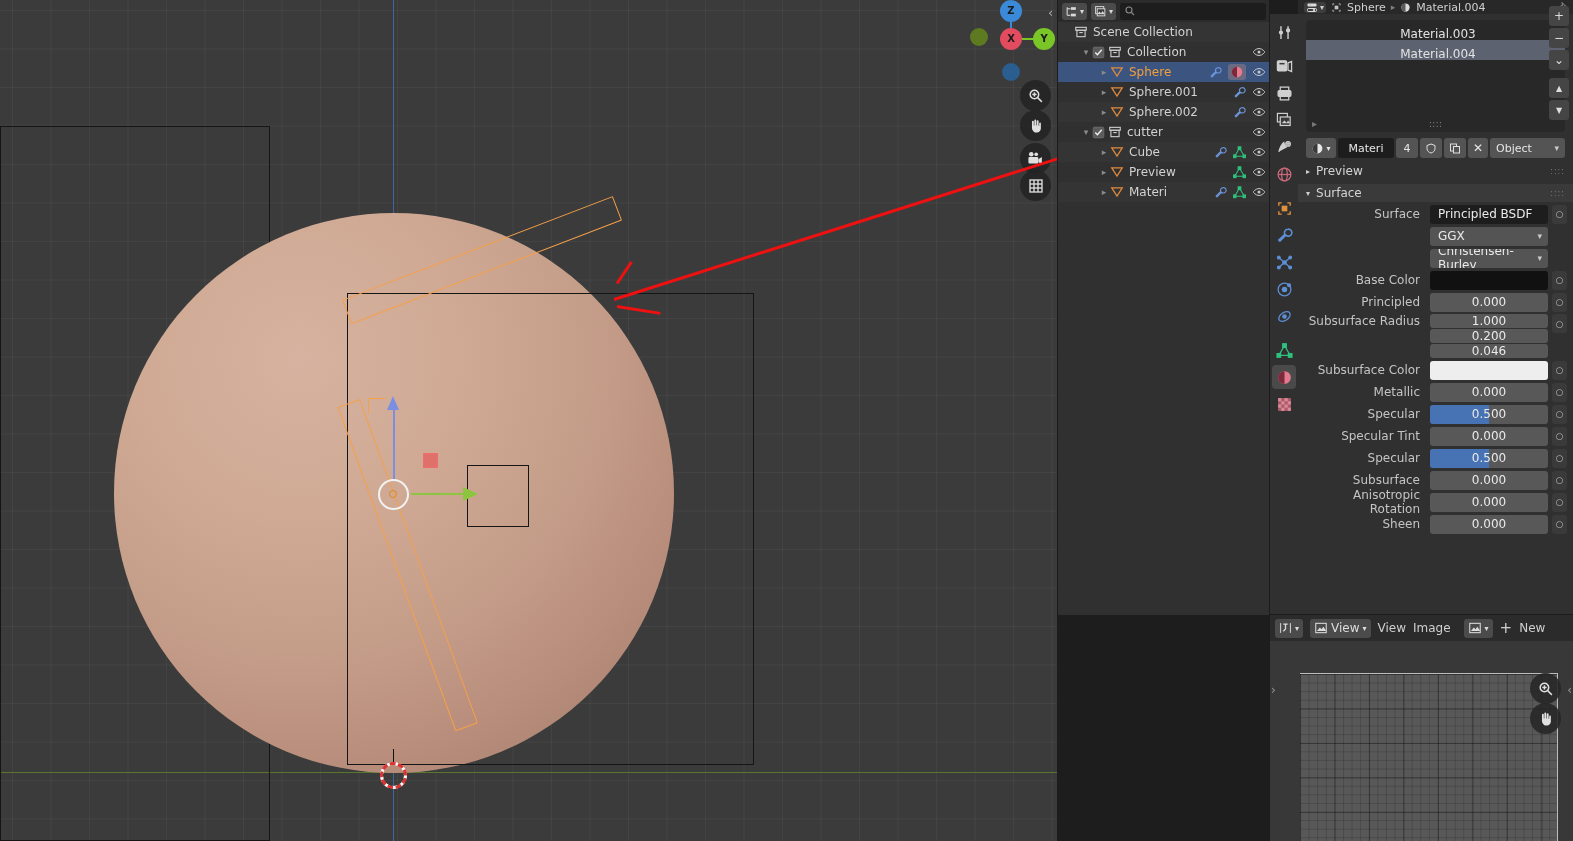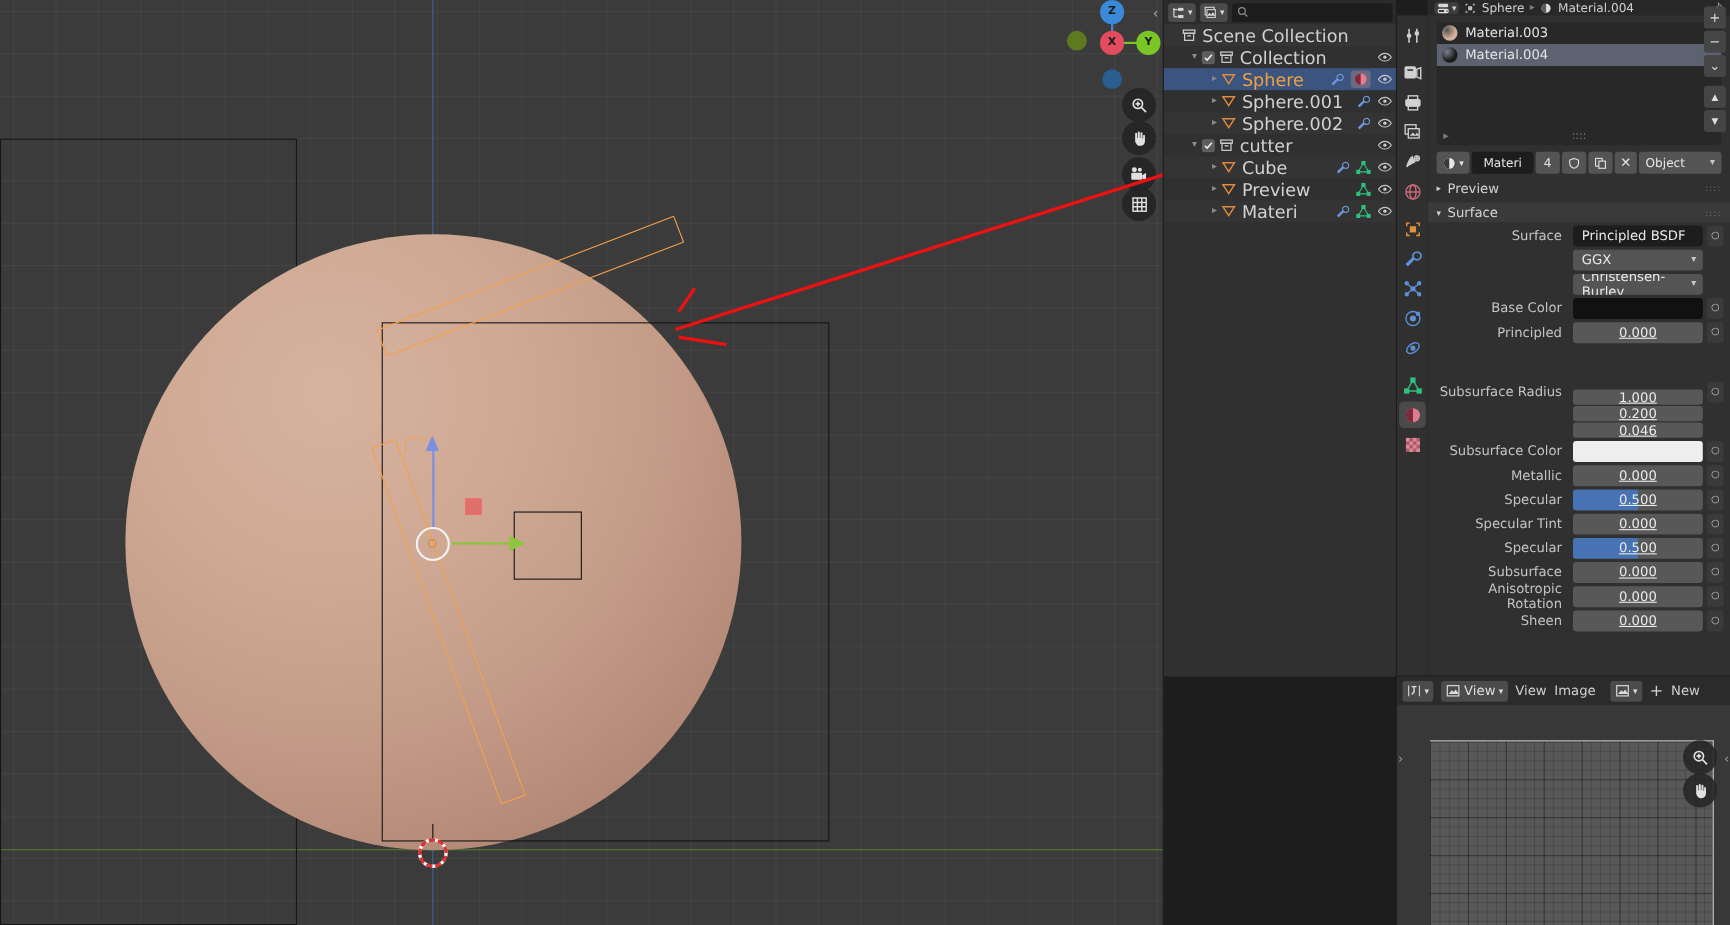--- a/index.html
+++ b/index.html
@@ -156,21 +156,21 @@
   #outliner-search {
     flex: 1; height: 17px; background: #1d1d1d; border-radius: 3px;
     display: flex; align-items: center; padding: 0 4px; color: #888;
   }
   .ol-row {
     height: 20px; display: flex; align-items: center;
     padding-left: 4px; position: relative;
   }
   .ol-row.alt { background: #343434; }
   .ol-row.sel { background: #3b5580; }
-  .ol-label { color: #d2d2d2; font-size: 16px; }
+  .ol-label { color: #d2d2d2; font-size: 12px; }
   .ol-label.active { color: #f3a03c; }
   .ol-disc { color:#8a8a8a; font-size:9px; width:12px; text-align:center; }
   .ol-icons { position: absolute; right: 4px; display: flex; align-items: center; gap: 6px; }
 
   
   #prop-tabs {
     position: absolute; left: 1270px; top: 14px; width: 28px; height: 601px;
     background: #303030; display: flex; flex-direction: column; align-items: center;
     padding-top: 6px; gap: 3px;
   }
@@ -184,21 +184,21 @@
     background: #303030;
   }
   #prop-breadcrumb {
     height: 14px; background: #282828; display:flex; align-items:center;
     gap: 5px; padding: 0 6px; color: #cfcfcf; font-size: 11px;
   }
   #mat-slot-list {
     margin: 6px 8px 0 8px; height: 112px; background: #282828;
     border-radius: 4px; position: relative; overflow: hidden;
   }
-  .mat-row { height: 20px; display:flex; align-items:center; gap: 7px; padding-left: 5px; }
+  .mat-row { height: 20px; display:flex; align-items:center; gap: 7px; padding-left: 5px; flex-direction: column; }
   .mat-row.sel { background: #5c6270; }
   .mat-orb { width: 14px; height: 14px; border-radius: 50%; }
   .mat-name { font-size: 12px; color: #e2e2e2; }
   #mat-list-footer { position: absolute; bottom: 2px; left: 0; right: 0; height: 14px;
     display:flex; align-items:center; justify-content:center; color:#7a7a7a; font-size:10px;}
   #mat-list-footer .lft { position:absolute; left:6px; }
   #mat-side-btns { position: absolute; right: 2px; top: 6px; width: 22px; }
   .msb { width: 20px; height: 20px; background: #454545; border-radius: 3px;
          display:flex; align-items:center; justify-content:center; color:#ddd;
          margin-bottom: 2px; }
@@ -222,25 +222,25 @@
   .plabel { width: 122px; text-align: right; color: #c4c4c4; font-size: 12px; padding-right: 6px; }
   .pfield {
     flex: 1; height: 19px; background: #585858; border-radius: 3px;
     display:flex; align-items:center; justify-content:center;
     font-size: 12px; color: #eaeaea; position: relative; overflow: hidden;
   }
   .pfield.dark { background: #1d1d1d; justify-content: flex-start; padding-left: 8px; }
   .pfield.dropdown { justify-content: flex-start; padding-left: 8px; background:#545454; }
   .pfield .chev { position: absolute; right: 6px; color:#c9c9c9; font-size: 9px; }
   .pfield .fill { position:absolute; left:0; top:0; bottom:0; background:#4772b3; }
-  .pfield .val { position: relative; z-index: 1; text-decoration: underline; }
+  .pfield .val { position: relative; z-index: 1; }
   .pdot { width: 15px; height: 19px; background: #3a3a3a; border-radius: 3px;
           display:flex; align-items:center; justify-content:center; color:#bdbdbd; font-size:9px; }
   .swatch { flex: 1; height: 19px; border-radius: 3px; }
-  .stack { flex: 1; display:flex; flex-direction: column; gap: 1px; margin-top: 40px; }
+  .stack { flex: 1; display:flex; flex-direction: column; gap: 1px; }
 
   
   #image-editor {
     position: absolute; left: 1270px; top: 615px; width: 303px; height: 226px;
     background: #303030;
   }
   #ie-header {
     height: 26px; background: #2b2b2b; display:flex; align-items:center;
     gap: 7px; padding: 0 5px;
   }
@@ -832,21 +832,21 @@
           <span class="swatch" style="background:#111111;"></span>
           <span class="pdot">○</span>
         </div>
         <div class="prow">
           <span class="plabel">Principled</span>
           <span class="pfield">
             <span class="val">0.000</span>
           </span>
           <span class="pdot">○</span>
         </div>
-        <div class="prow" style="height: auto; align-items: center;">
+        <div class="prow" style="height: auto; align-items: flex-start;">
           <span class="plabel">Subsurface Radius</span>
           <span class="stack">
             <span class="pfield">
               <span class="val">1.000</span>
             </span>
             <span class="pfield">
               <span class="val">0.200</span>
             </span>
             <span class="pfield">
               <span class="val">0.046</span>

